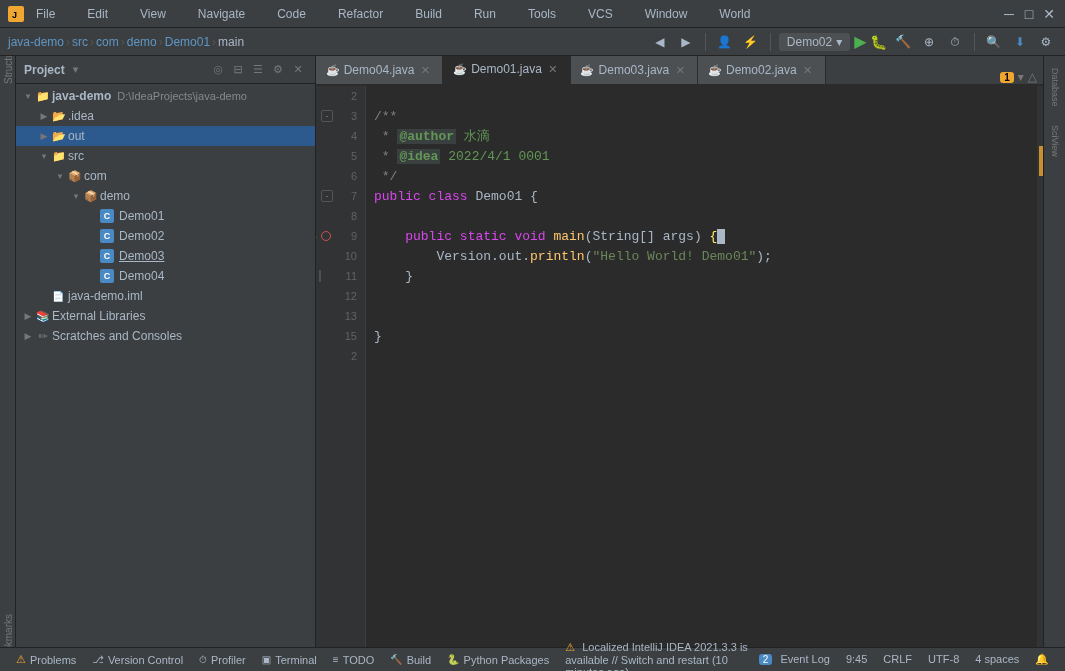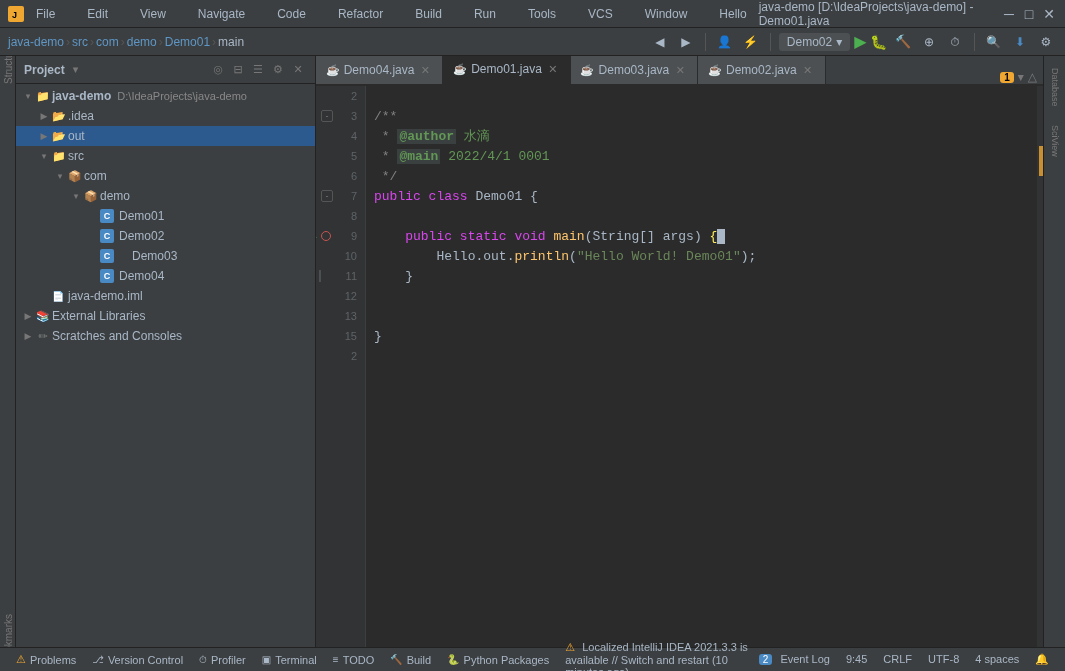--- a/index.html
+++ b/index.html
@@ -118,23 +118,22 @@
     <span class="title-bar-menu-item">Edit</span>
     <span class="title-bar-menu-item">View</span>
     <span class="title-bar-menu-item">Navigate</span>
     <span class="title-bar-menu-item">Code</span>
     <span class="title-bar-menu-item">Refactor</span>
     <span class="title-bar-menu-item">Build</span>
     <span class="title-bar-menu-item">Run</span>
     <span class="title-bar-menu-item">Tools</span>
     <span class="title-bar-menu-item">VCS</span>
     <span class="title-bar-menu-item">Window</span>
-    <span class="title-bar-menu-item">Hello</span>
-  </div>
-  <div class="title-bar-title">java-demo [D:\IdeaProjects\java-demo] - Demo01.java</div>
+    <span class="title-bar-menu-item">World</span>
+  </div>
   <div class="title-bar-controls">
     <div class="title-bar-control">─</div>
     <div class="title-bar-control">□</div>
     <div class="title-bar-control">✕</div>
   </div>
 </div>
 
 <div class="nav-bar">
   <div class="nav-path">
     <span class="nav-path-item">java-demo</span>
@@ -249,21 +248,21 @@
         <span class="tree-indent" style="width:64px;"></span>
         <span class="tree-arrow" style="width:12px;"></span>
         <span class="class-icon">C</span>
         <span class="tree-label" style="margin-left:3px;">Demo02</span>
       </div>
 
       <div class="tree-item">
         <span class="tree-indent" style="width:64px;"></span>
         <span class="tree-arrow" style="width:12px;"></span>
         <span class="class-icon">C</span>
-        <span class="tree-label" style="margin-left:16px;">Demo03</span>
+        <span class="tree-label" style="margin-left:3px;text-decoration:underline;">Demo03</span>
       </div>
 
       <div class="tree-item">
         <span class="tree-indent" style="width:64px;"></span>
         <span class="tree-arrow" style="width:12px;"></span>
         <span class="class-icon">C</span>
         <span class="tree-label" style="margin-left:3px;">Demo04</span>
       </div>
 
       <div class="tree-item">
@@ -374,31 +373,31 @@
       </div>
 
       <div class="code-area">
 
         <div class="code-line">&nbsp;</div>
 
         <div class="code-line"><span class="cm">/**</span></div>
 
         <div class="code-line"><span class="cm">&nbsp;*&nbsp;</span><span style="color:#629755;font-weight:bold;background:#3a4040;padding:0 2px;">@author</span><span class="cm-val" style="color:#629755;">&nbsp;水滴</span></div>
 
-        <div class="code-line"><span class="cm">&nbsp;*&nbsp;</span><span style="color:#629755;font-weight:bold;background:#3a4040;padding:0 2px;">@main</span><span class="cm-val" style="color:#629755;">&nbsp;2022/4/1 0001</span></div>
+        <div class="code-line"><span class="cm">&nbsp;*&nbsp;</span><span style="color:#629755;font-weight:bold;background:#3a4040;padding:0 2px;">@idea</span><span class="cm-val" style="color:#629755;">&nbsp;2022/4/1 0001</span></div>
 
         <div class="code-line"><span class="cm">&nbsp;*/</span></div>
 
         <div class="code-line"><span class="kw">public&nbsp;</span><span class="kw">class&nbsp;</span><span class="type">Demo01&nbsp;{</span></div>
 
         <div class="code-line">&nbsp;</div>
 
         <div class="code-line"><span>&nbsp;&nbsp;&nbsp;&nbsp;</span><span class="kw">public&nbsp;</span><span class="kw">static&nbsp;</span><span class="kw">void&nbsp;</span><span class="fn">main</span><span class="type">(String[]&nbsp;args)&nbsp;</span><span style="color:#ffef5e;">{</span><span style="background:#a9b7c6;color:#2b2b2b;">&nbsp;</span></div>
 
-        <div class="code-line"><span>&nbsp;&nbsp;&nbsp;&nbsp;&nbsp;&nbsp;&nbsp;&nbsp;</span><span class="type">Hello.</span><span class="type">out</span><span class="type">.</span><span class="fn">println</span><span class="type">(</span><span class="str">"Hello World! Demo01"</span><span class="type">);</span></div>
+        <div class="code-line"><span>&nbsp;&nbsp;&nbsp;&nbsp;&nbsp;&nbsp;&nbsp;&nbsp;</span><span class="type">Version.</span><span class="type">out</span><span class="type">.</span><span class="fn">println</span><span class="type">(</span><span class="str">"Hello World! Demo01"</span><span class="type">);</span></div>
 
         <div class="code-line"><span>&nbsp;&nbsp;&nbsp;&nbsp;</span><span class="type">}</span></div>
 
         <div class="code-line">&nbsp;</div>
 
         <div class="code-line">&nbsp;</div>
 
         <div class="code-line"><span class="type">}</span></div>
 
         <div class="code-line">&nbsp;</div>

